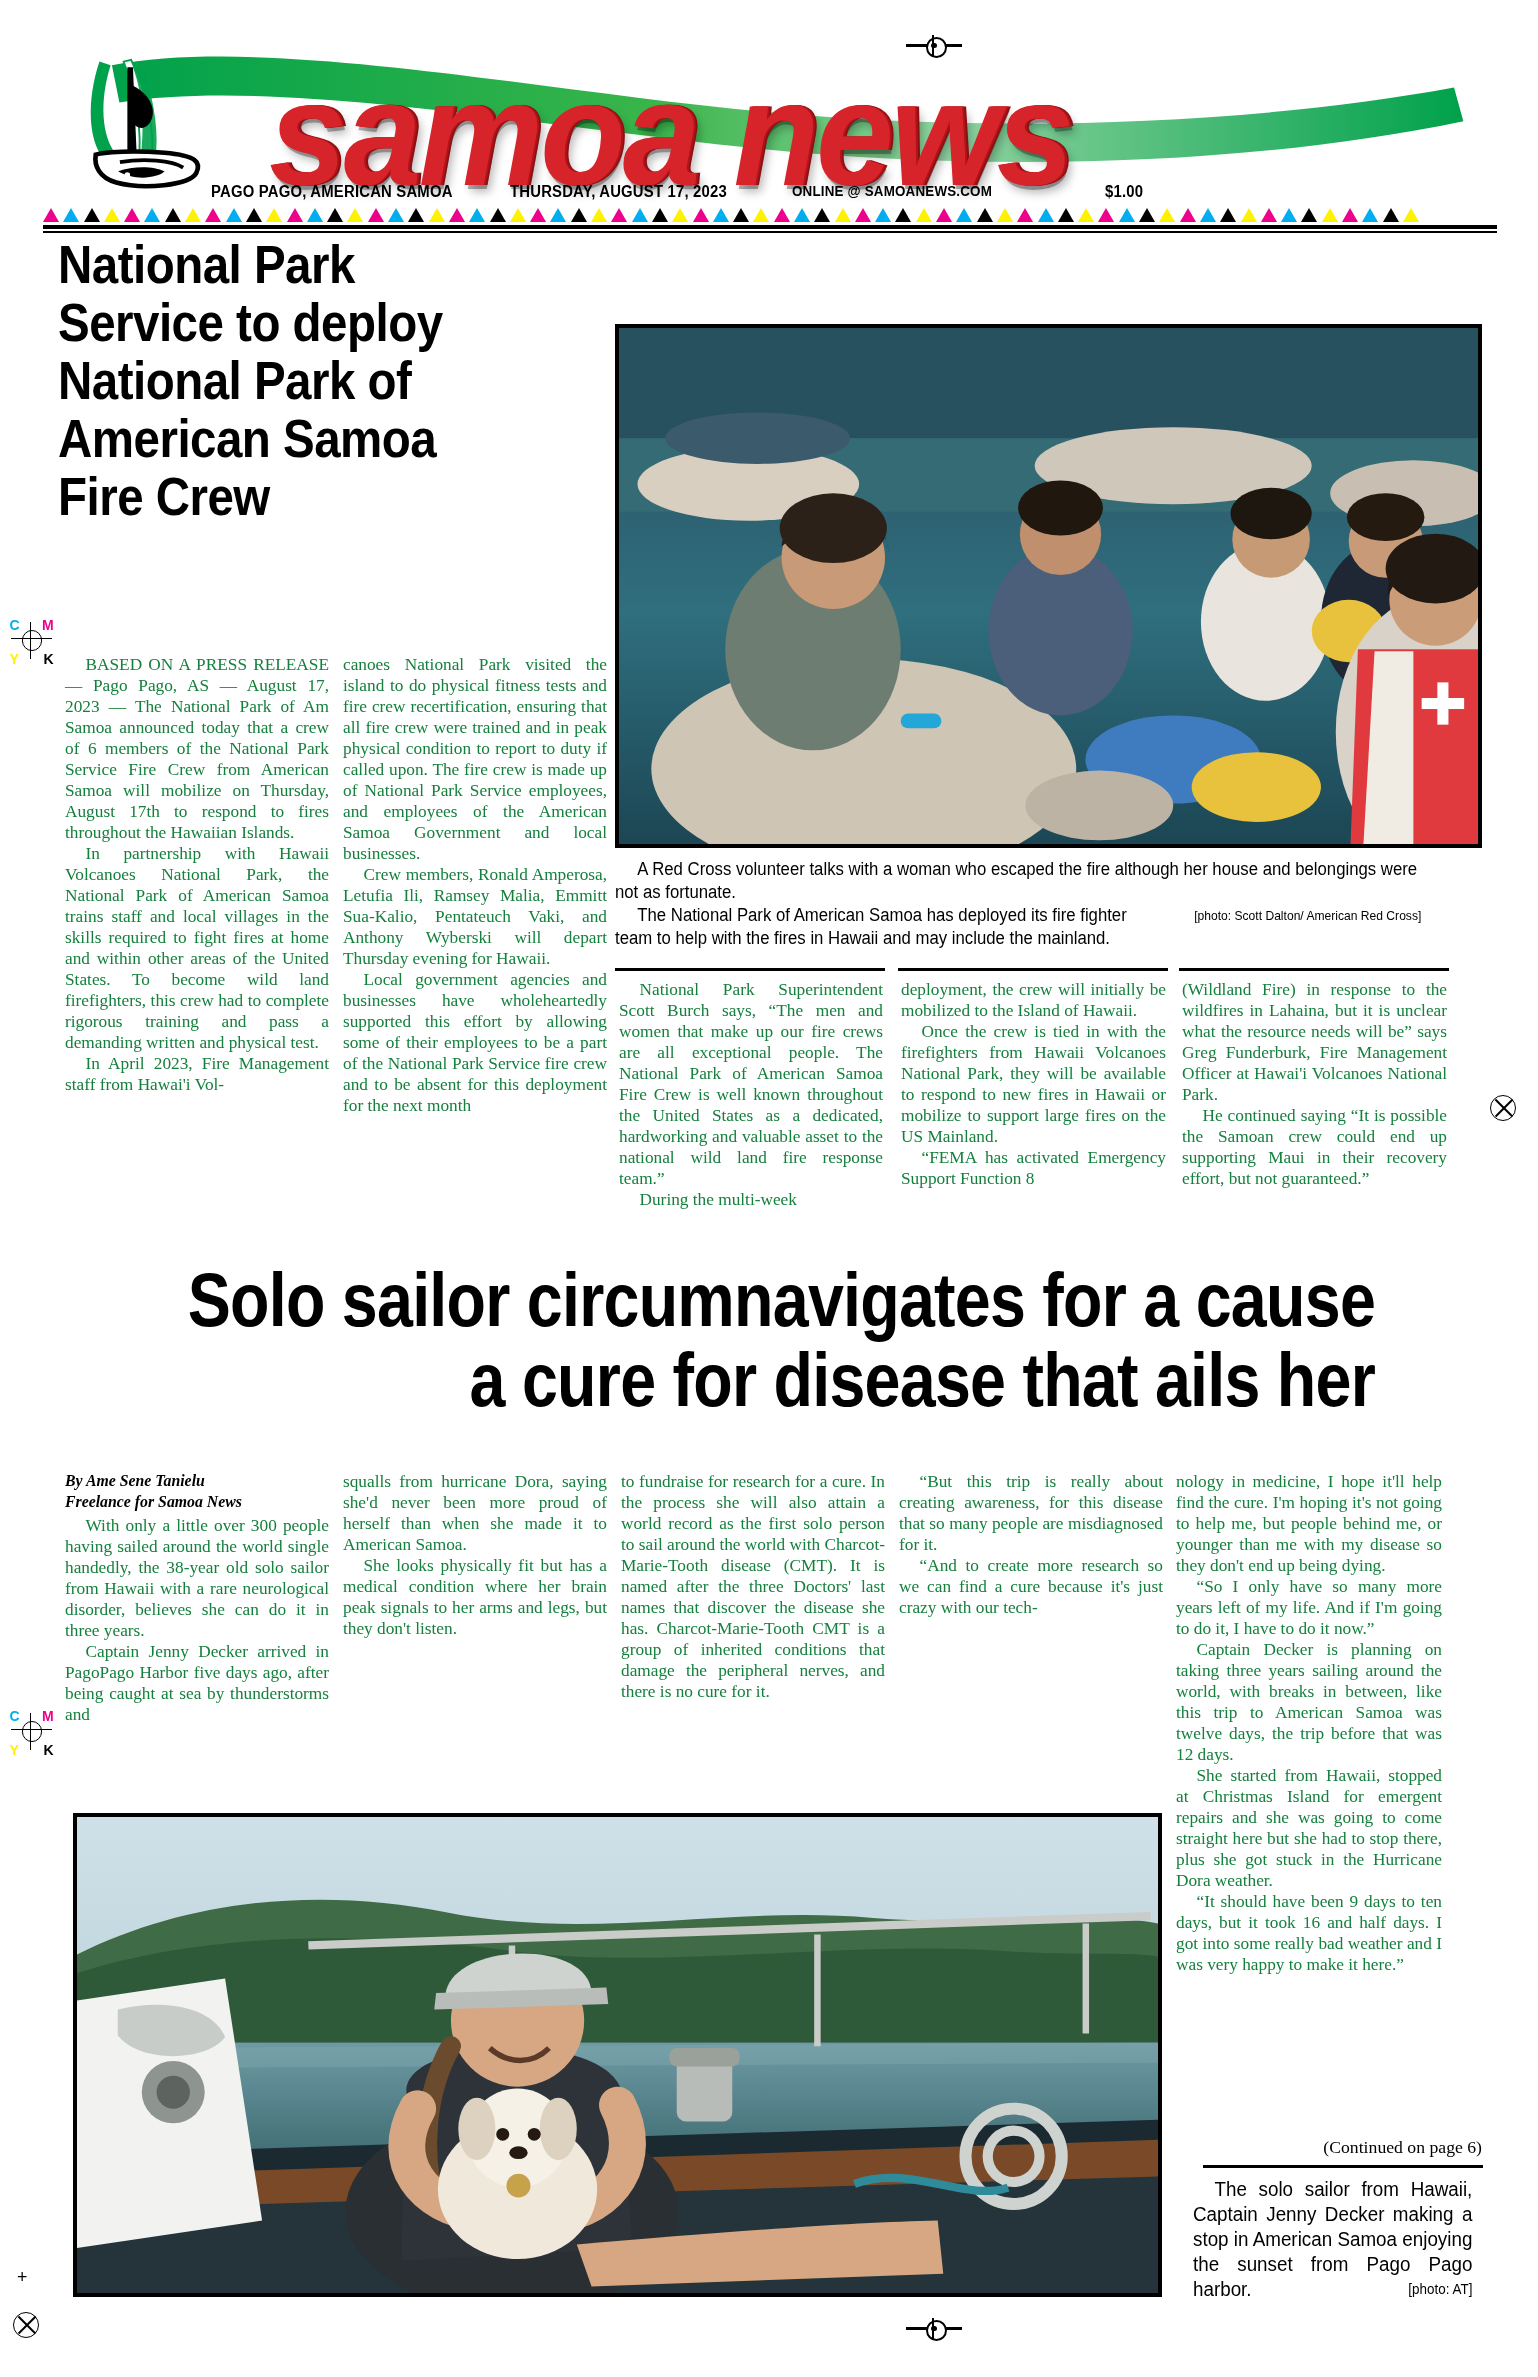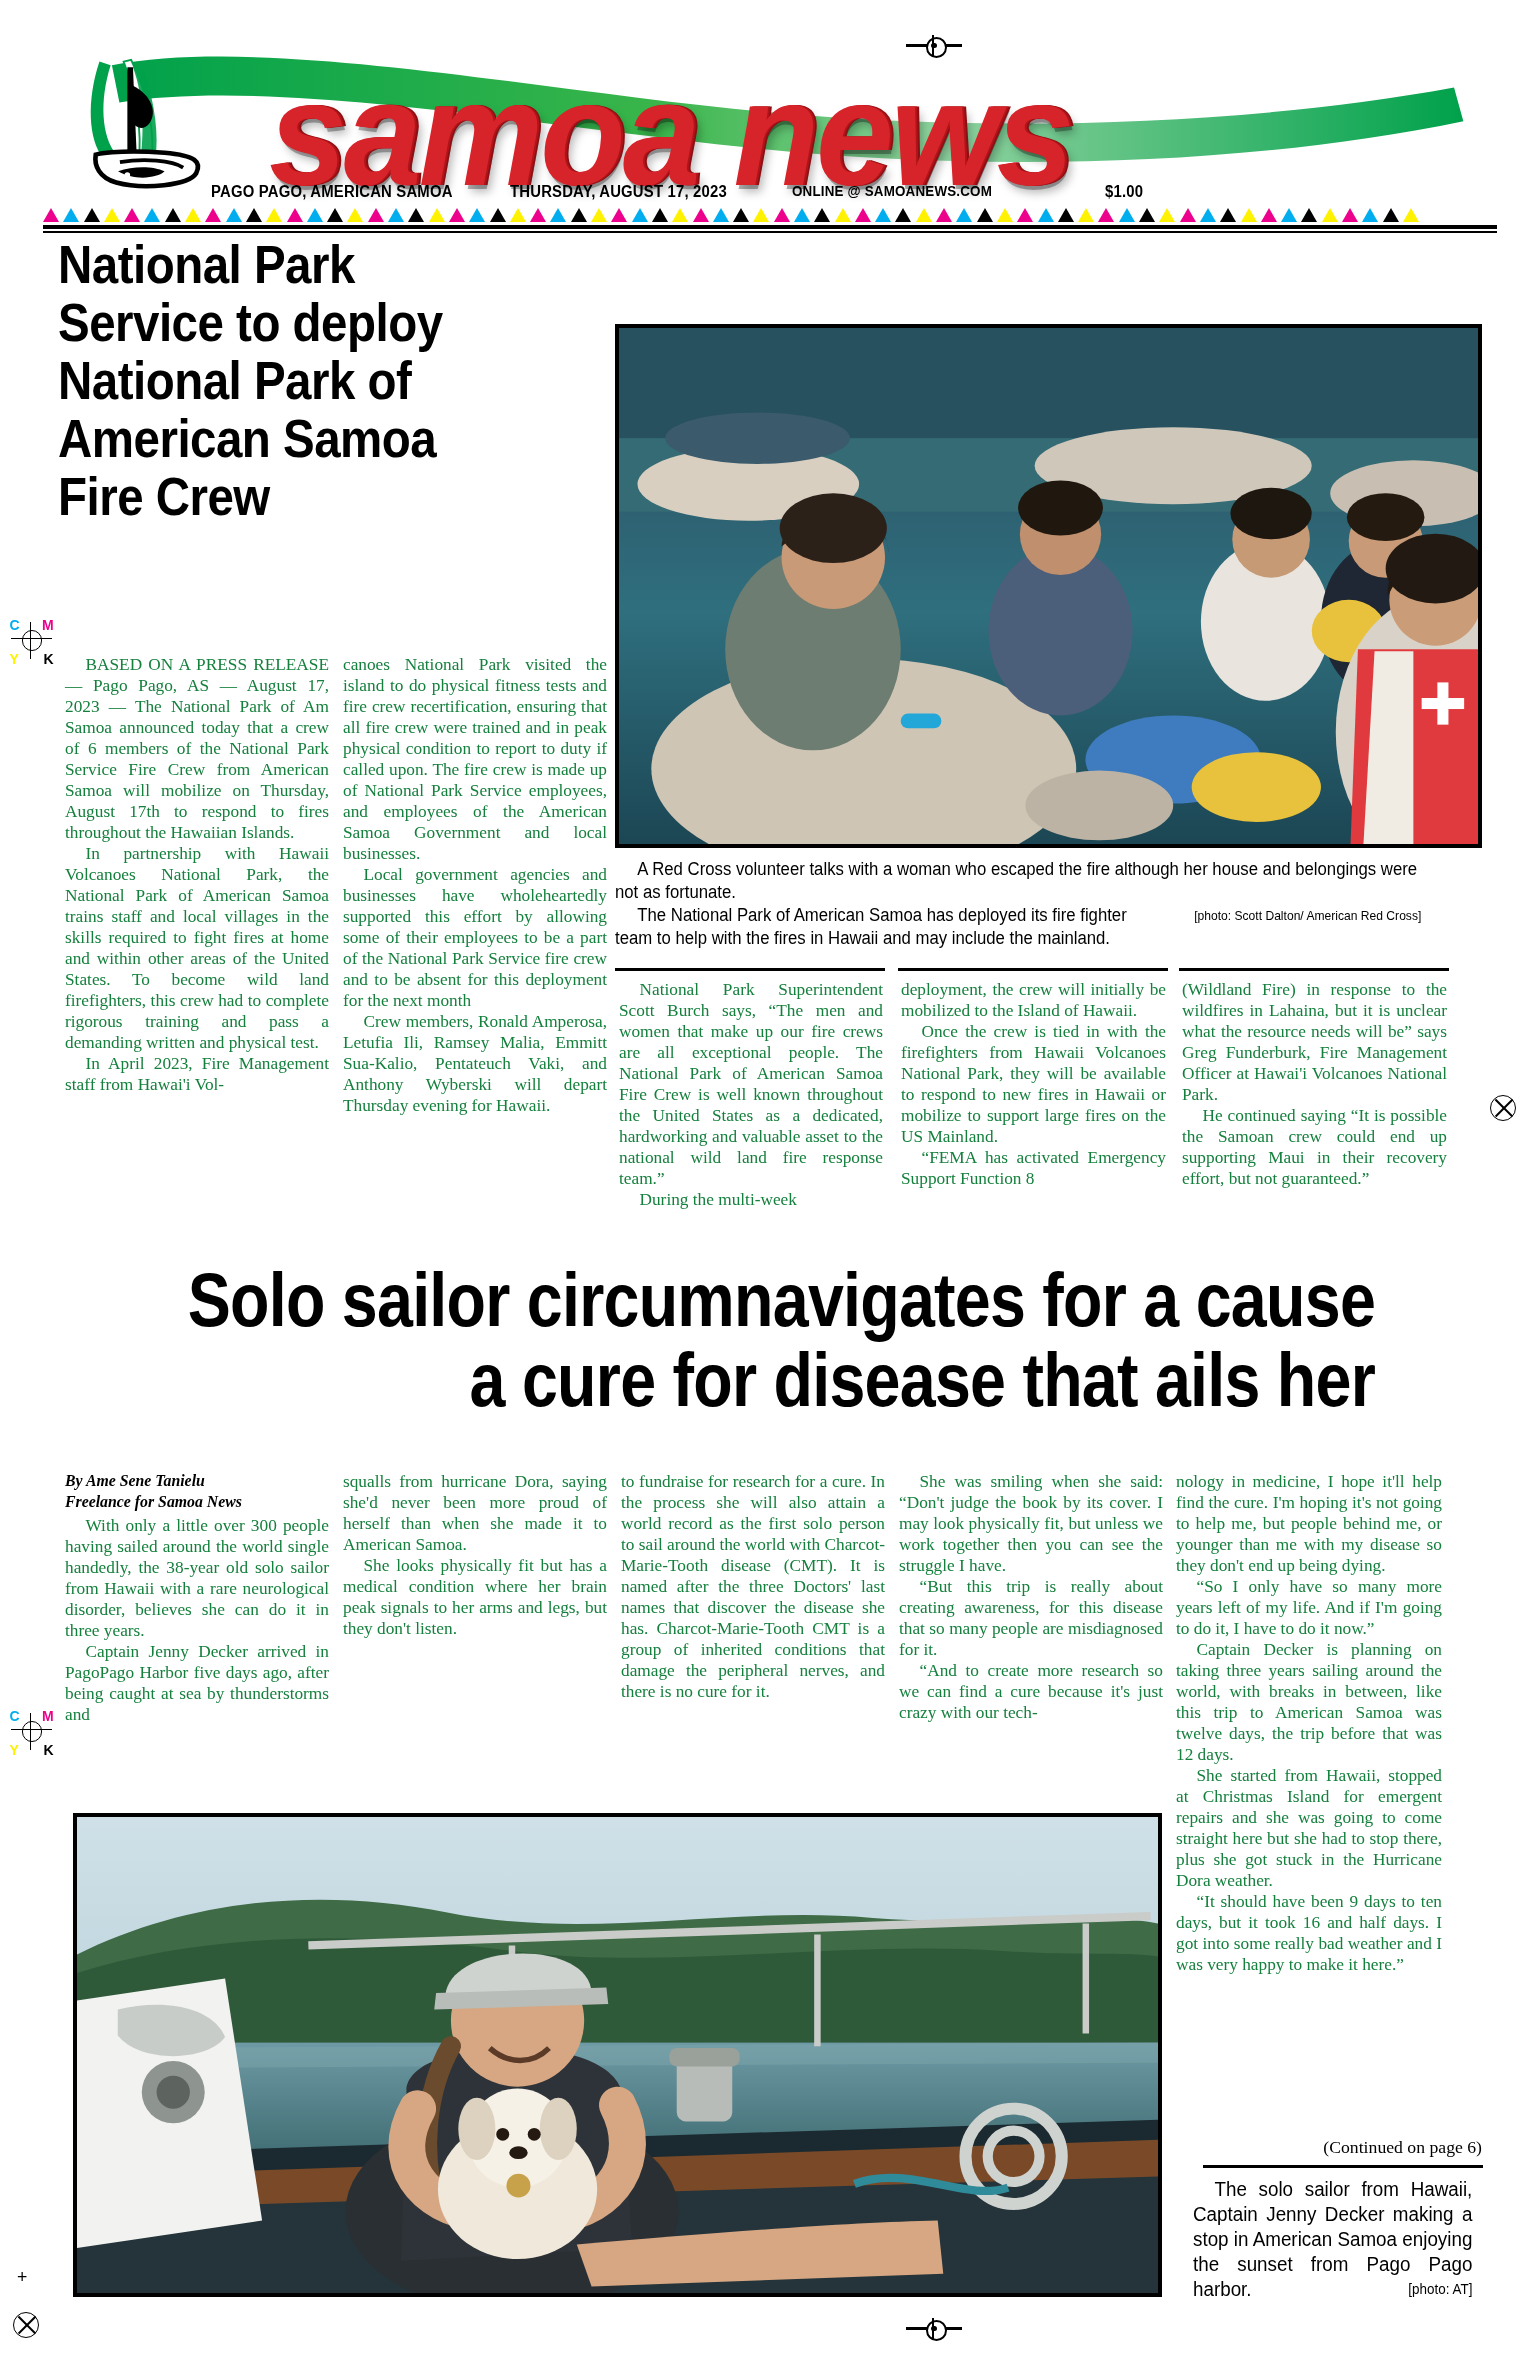--- a/index.html
+++ b/index.html
@@ -341,22 +341,22 @@
   <div class="hrule" style="left:1179px;top:968px;width:270px;"></div>
 
   <div class="col" style="left:65px;top:654px;width:264px;">
     <p>BASED ON A PRESS RELEASE — Pago Pago, AS — August 17, 2023 — The National Park of Am Samoa announced today that a crew of 6 members of the National Park Service Fire Crew from American Samoa will mobilize on Thursday, August 17th to respond to fires throughout the Hawaiian Islands.</p>
     <p>In partnership with Hawaii Volcanoes National Park, the National Park of American Samoa trains staff and local villages in the skills required to fight fires at home and within other areas of the United States. To become wild land firefighters, this crew had to complete rigorous training and pass a demanding written and physical test.</p>
     <p>In April 2023, Fire Management staff from Hawai'i Vol-</p>
   </div>
 
   <div class="col" style="left:343px;top:654px;width:264px;">
     <p class="noind">canoes National Park visited the island to do physical fitness tests and fire crew recertification, ensuring that all fire crew were trained and in peak physical condition to report to duty if called upon. The fire crew is made up of National Park Service employees, and employees of the American Samoa Government and local businesses.</p>
+    <p>Crew members, Ronald Amperosa, Letufia Ili, Ramsey Malia, Emmitt Sua-Kalio, Pentateuch Vaki, and Anthony Wyberski will depart Thursday evening for Hawaii.</p>
     <p>Local government agencies and businesses have wholeheartedly supported this effort by allowing some of their employees to be a part of the National Park Service fire crew and to be absent for this deployment for the next month</p>
-    <p>Crew members, Ronald Amperosa, Letufia Ili, Ramsey Malia, Emmitt Sua-Kalio, Pentateuch Vaki, and Anthony Wyberski will depart Thursday evening for Hawaii.</p>
   </div>
 
   <div class="col" style="left:619px;top:979px;width:264px;">
     <p>National Park Superintendent Scott Burch says, “The men and women that make up our fire crews are all exceptional people. The National Park of American Samoa Fire Crew is well known throughout the United States as a dedicated, hardworking and valuable asset to the national wild land fire response team.”</p>
     <p>During the multi-week</p>
   </div>
 
   <div class="col" style="left:901px;top:979px;width:265px;">
     <p class="noind">deployment, the crew will initially be mobilized to the Island of Hawaii.</p>
     <p>Once the crew is tied in with the firefighters from Hawaii Volcanoes National Park, they will be available to respond to new fires in Hawaii or mobilize to support large fires on the US Mainland.</p>
@@ -386,21 +386,20 @@
   <div class="col" style="left:343px;top:1471px;width:264px;">
     <p class="noind">squalls from hurricane Dora, saying she'd never been more proud of herself than when she made it to American Samoa.</p>
     <p>She looks physically fit but has a medical condition where her brain peak signals to her arms and legs, but they don't listen.</p>
   </div>
 
   <div class="col" style="left:621px;top:1471px;width:264px;">
     <p class="noind">to fundraise for research for a cure. In the process she will also attain a world record as the first solo person to sail around the world with Charcot-Marie-Tooth disease (CMT). It is named after the three Doctors' last names that discover the disease she has. Charcot-Marie-Tooth CMT is a group of inherited conditions that damage the peripheral nerves, and there is no cure for it.</p>
   </div>
 
   <div class="col" style="left:899px;top:1471px;width:264px;">
-    <p>She was smiling when she said: “Don't judge the book by its cover. I may look physically fit, but unless we work together then you can see the struggle I have.</p>
     <p>“But this trip is really about creating awareness, for this disease that so many people are misdiagnosed for it.</p>
     <p>“And to create more research so we can find a cure because it's just crazy with our tech-</p>
   </div>
 
   <div class="col" style="left:1176px;top:1471px;width:266px;">
     <p class="noind">nology in medicine, I hope it'll help find the cure. I'm hoping it's not going to help me, but people behind me, or younger than me with my disease so they don't end up being dying.</p>
     <p>“So I only have so many more years left of my life. And if I'm going to do it, I have to do it now.”</p>
     <p>Captain Decker is planning on taking three years sailing around the world, with breaks in between, like this trip to American Samoa was twelve days, the trip before that was 12 days.</p>
     <p>She started from Hawaii, stopped at Christmas Island for emergent repairs and she was going to come straight here but she had to stop there, plus she got stuck in the Hurricane Dora weather.</p>
     <p>“It should have been 9 days to ten days, but it took 16 and half days. I got into some really bad weather and I was very happy to make it here.”</p>

